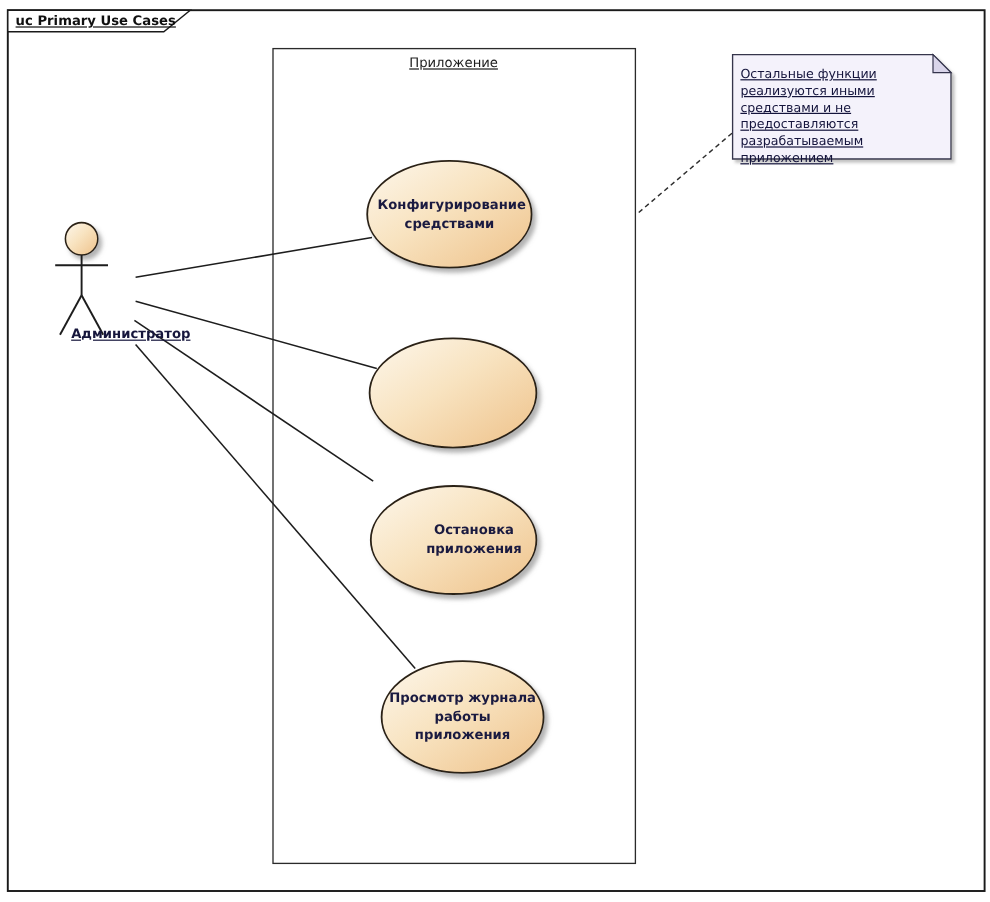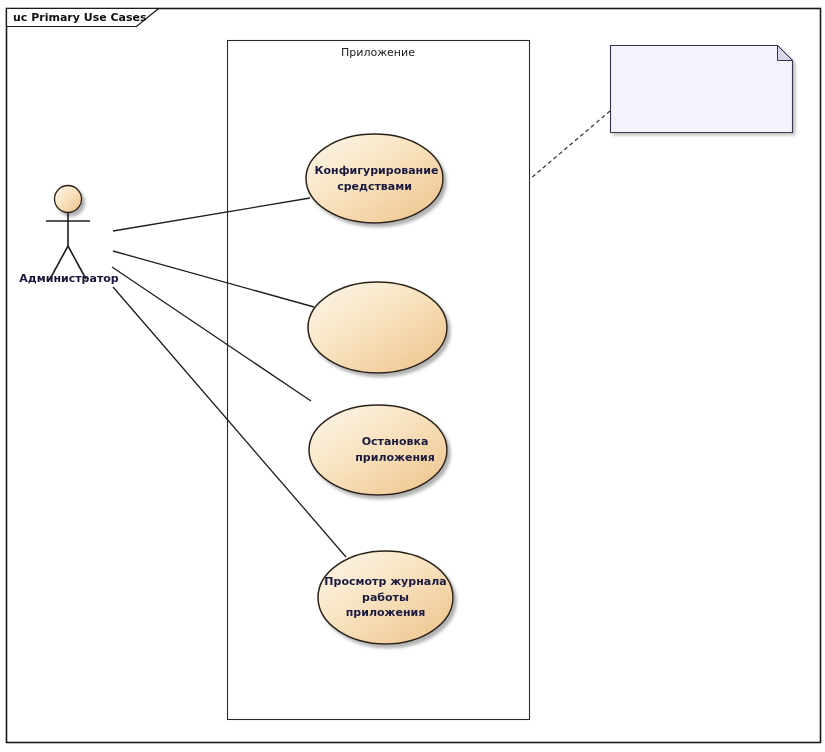--- a/index.html
+++ b/index.html
@@ -4,21 +4,21 @@
 <style>
   html,body{margin:0;padding:0;background:#ffffff;}
   .canvas{
     position:relative;
     width:825px;height:752px;
     background:#ffffff;
     font-family:"DejaVu Sans","Liberation Sans",sans-serif;
     overflow:hidden;
   }
   svg.layer{position:absolute;left:0;top:0;z-index:0;}
-  .txt{position:absolute;z-index:2;color:#1a1a40;}
+  .txt{position:absolute;z-index:2;color:#1a1a40;text-decoration:underline;}
   .frame-title{
     left:13px;top:11px;width:140px;
     font-size:11px;font-weight:bold;color:#101010;
   }
   .boundary-label{
     left:227px;top:46px;width:302px;
     font-size:11px;color:#1c1c1c;text-align:center;
   }
   .uc{
     position:absolute;z-index:2;
@@ -30,21 +30,21 @@
   .uc1{left:306px;top:134px;width:137px;height:89px;}
   .uc2{left:308px;top:282px;width:139px;height:91px;}
   .uc3{left:326px;top:405px;width:138px;height:90px;}
   .uc4{left:318px;top:551px;width:135px;height:93px;}
   .uc1 span{max-width:120px;}
   .uc2 span{max-width:130px;}
   .uc3 span{max-width:120px;}
   .uc4 span{max-width:124px;}
   .actor-label{
     left:6px;top:272px;width:126px;
-    font-size:11px;font-weight:bold;text-align:center;color:#16163c;
+    font-size:11px;font-weight:bold;text-align:center;color:#16163c;padding-left:40px;
   }
   .note-text{
     left:617px;top:55px;width:174px;
     font-size:10.5px;line-height:14px;color:#14143c;
   }
 </style>
 </head>
 <body>
 
 <div class="canvas">
@@ -103,14 +103,15 @@
   </div>
   <div class="uc uc3">
     <span>Остановка приложения</span>
   </div>
   <div class="uc uc4">
     <span>Просмотр журнала работы приложения</span>
   </div>
 
   <div class="txt actor-label">Администратор</div>
 
+  <div class="txt note-text">Остальные функции реализуются иными средствами и не предоставляются разрабатываемым приложением</div>
 
 </div>
 
 </body></html>

